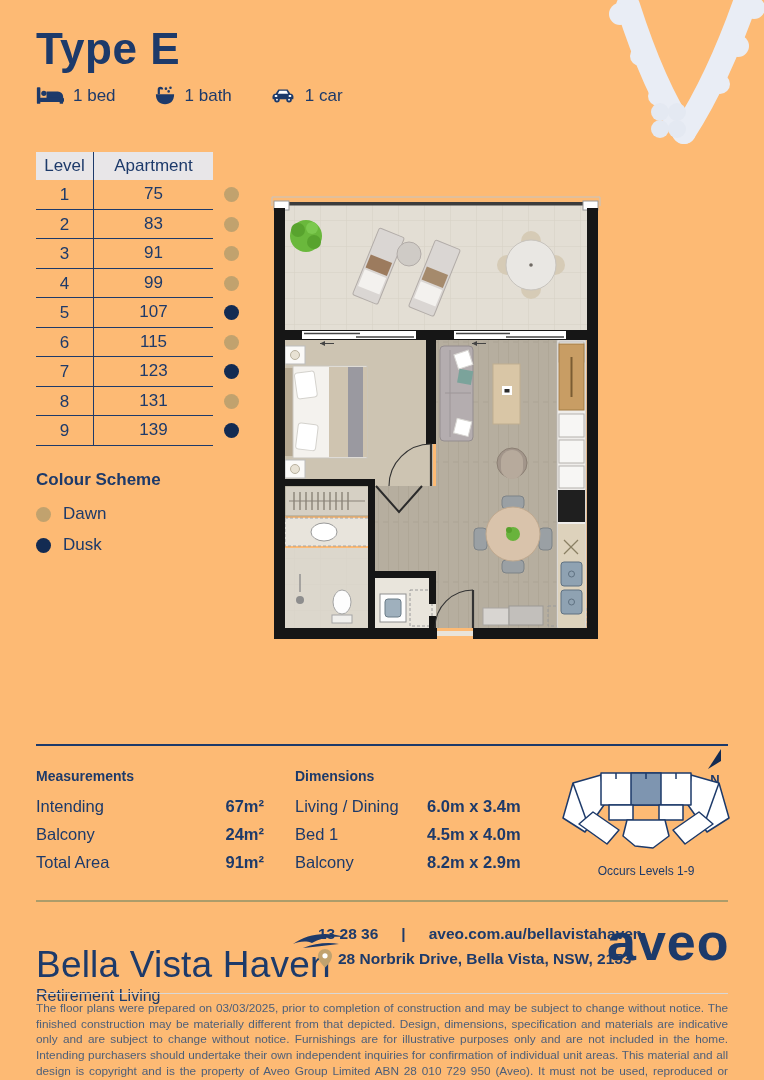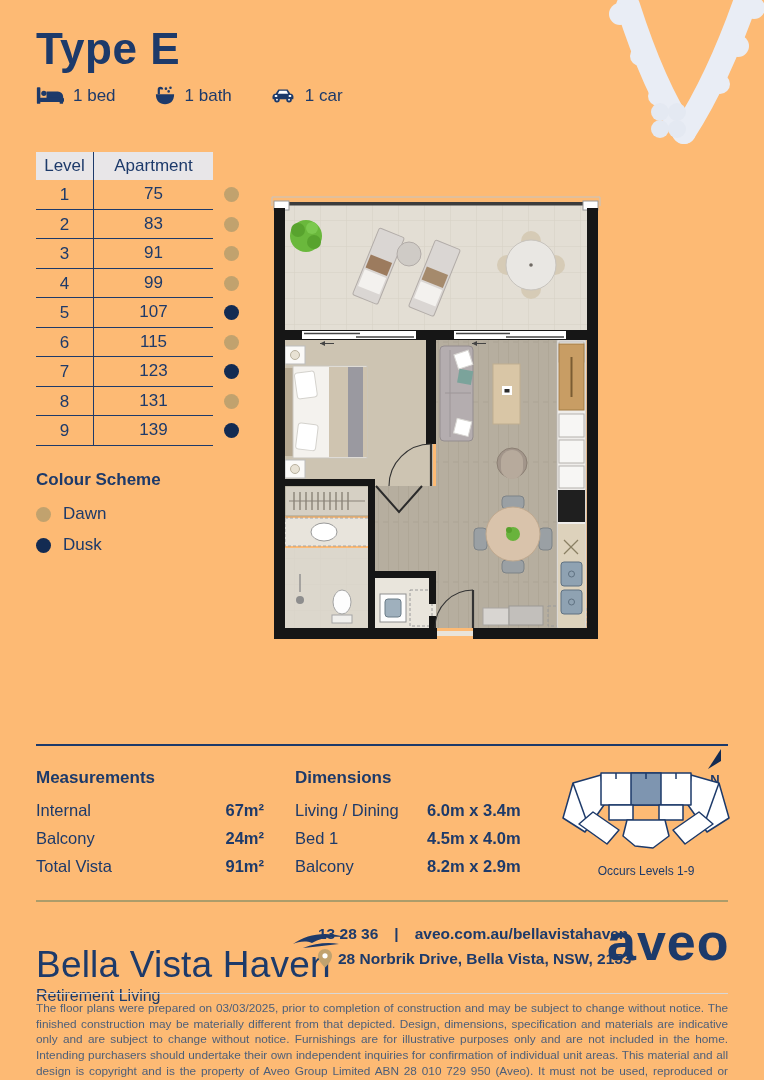--- a/index.html
+++ b/index.html
@@ -46,40 +46,40 @@
   .floorplan{position:absolute;left:268px;top:194px;width:336px;height:460px;}
 
   
   .rule-navy{position:absolute;left:36px;top:744px;width:692px;height:2px;background:var(--navy);}
   .rule-gold{position:absolute;left:36px;top:900px;width:692px;height:2px;background:var(--gold-rule);}
   .rule-light{position:absolute;left:36px;top:993px;width:692px;height:1px;background:#d8d8d8;}
 
   
   .meas{position:absolute;left:36px;top:768px;width:228px;}
   .dims{position:absolute;left:295px;top:768px;width:240px;}
-  .meas h3,.dims h3{font-size:17px;font-weight:bold;margin-bottom:13px;}
+  .meas h3,.dims h3{font-size:14px;font-weight:bold;margin-bottom:13px;}
   .kv{display:flex;font-size:16.5px;margin-bottom:9px;}
   .meas .kv .k{flex:1;}
   .meas .kv .v{font-weight:bold;text-align:left;}
   .dims .kv .k{width:132px;}
   .dims .kv .v{font-weight:bold;}
 
   
   .keyplan{position:absolute;left:556px;top:760px;width:180px;text-align:center;}
   .keyplan .caption{font-size:12px;margin-top:8px;}
   .north{position:absolute;left:702px;top:748px;width:26px;text-align:center;}
   .north .n-label{font-size:13px;font-weight:bold;display:block;margin-top:-2px;}
 
   
   .brand{position:absolute;left:36px;top:944px;}
   .brand .name{font-size:37px;letter-spacing:.2px;position:relative;display:inline-block;}
   .brand .swoosh{position:absolute;right:-16px;top:-14px;}
   .brand .tagline{font-size:16px;margin-top:1px;}
   .contact{position:absolute;left:318px;top:925px;font-size:15.5px;font-weight:bold;}
-  .contact .row{display:flex;align-items:center;gap:16px;margin-bottom:6px;}
+  .contact .row{display:flex;align-items:center;gap:23px;margin-bottom:6px;}
   .contact .row.addr{gap:6px;}
   .aveo-logo{position:absolute;left:607px;top:912px;font-size:52px;font-weight:bold;letter-spacing:1px;}
 
   
   .disclaimer{position:absolute;left:36px;top:1001px;width:692px;font-size:11.8px;line-height:1.33;
     color:#4d5f79;text-align:justify;}
 </style>
 </head>
 <body>
 
@@ -456,31 +456,31 @@
     </g>
   </svg>
 
   <div class="rule-navy"></div>
 
   <div class="meas">
     <h3>Measurements</h3>
     <div>
 
         <div class="kv">
-          <span class="k">Internal</span>
+          <span class="k">Intending</span>
           <span class="v">67m²</span>
         </div>
 
         <div class="kv">
           <span class="k">Balcony</span>
           <span class="v">24m²</span>
         </div>
 
         <div class="kv">
-          <span class="k">Total Vista</span>
+          <span class="k">Total Area</span>
           <span class="v">91m²</span>
         </div>
       </div>
   </div>
 
   <div class="dims">
     <h3>Dimensions</h3>
     <div>
 
         <div class="kv">

